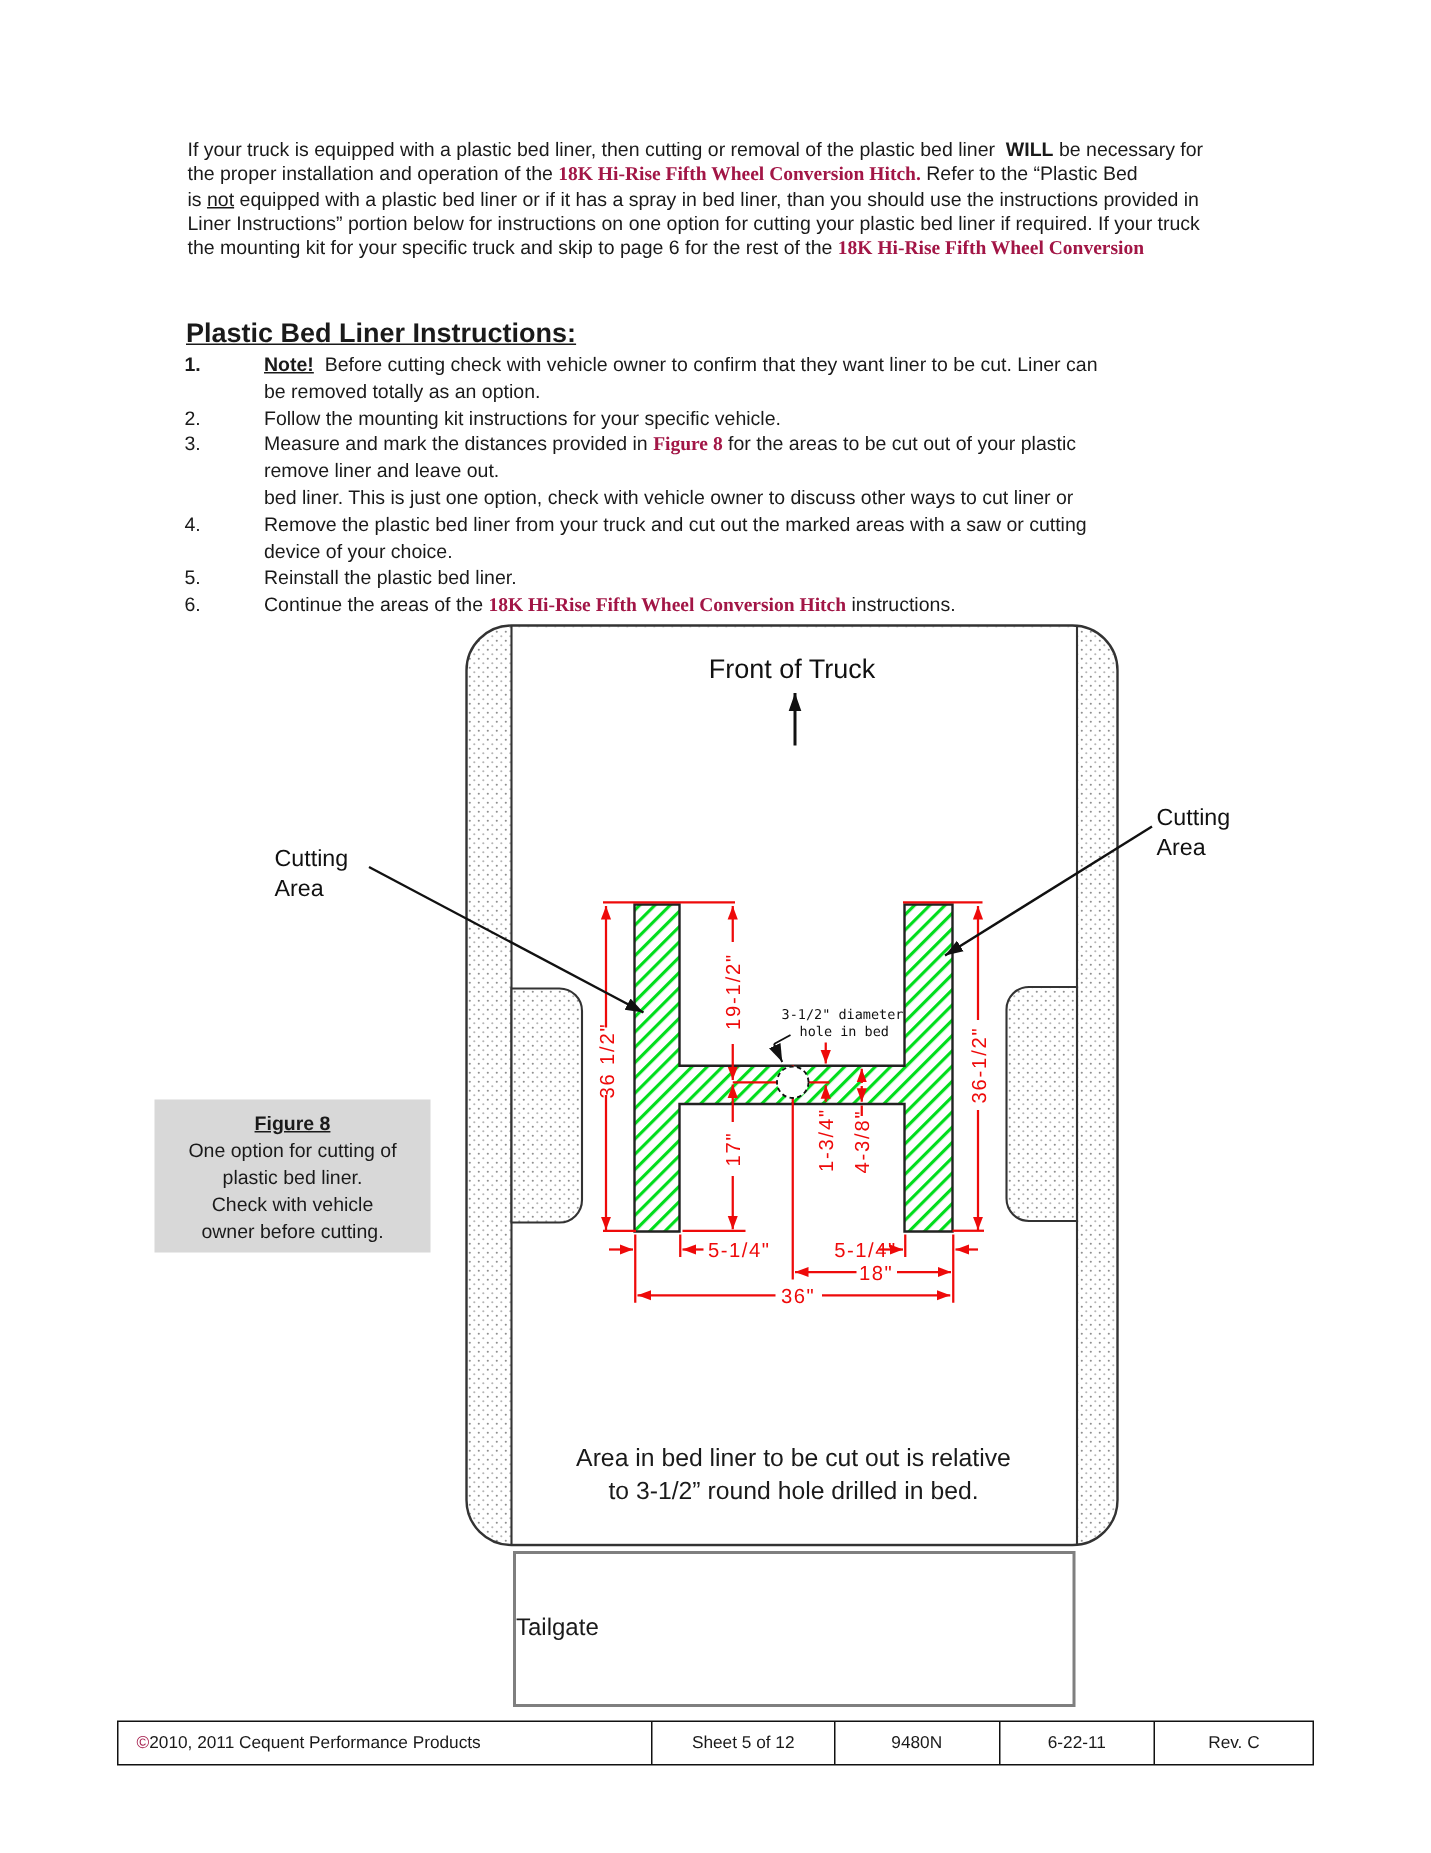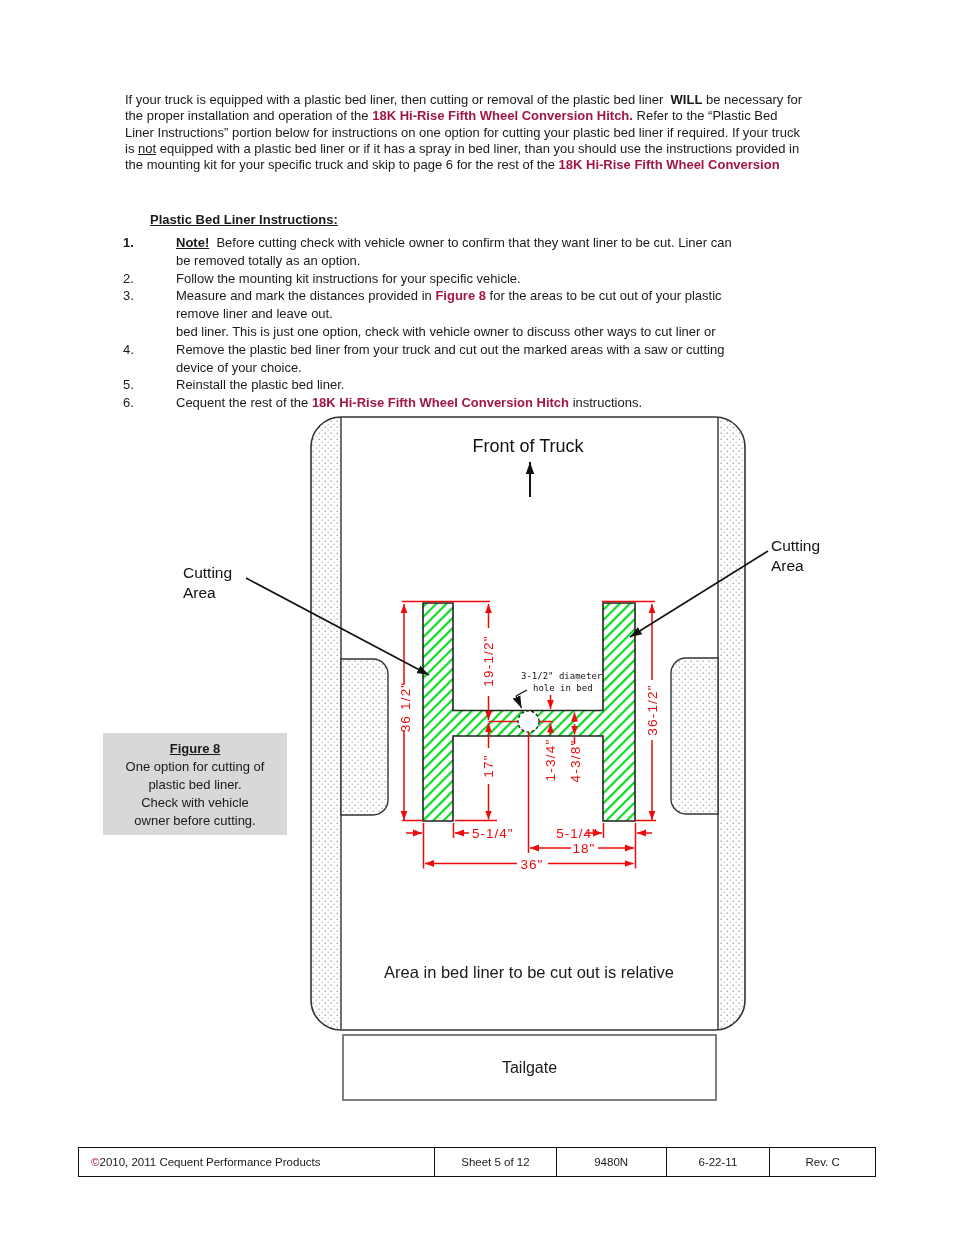--- a/index.html
+++ b/index.html
@@ -6,39 +6,39 @@
     --maroon:#a21646;
     --red:#ee0a0a;
     --ink:#1a1a1a;
   }
   html,body{margin:0;padding:0;background:#fff;}
   body{font-family:"Liberation Sans","DejaVu Sans",sans-serif;color:var(--ink);}
   #page{position:relative;width:954px;height:1235px;background:#fff;overflow:hidden;}
   .abs{position:absolute;}
   .b{font-weight:bold;}
   .u{text-decoration:underline;}
-  .mb{color:var(--maroon);font-weight:bold;}
+  .mb{color:var(--maroon);font-weight:bold;font-family:Liberation Serif, serif;}
   .maroon{color:var(--maroon);}
   .iline{white-space:pre;font-size:13px;line-height:16.35px;}
   #intro{left:125px;top:92px;}
-  #heading{left:150px;top:212px;font-size:13px;font-weight:bold;}
+  #heading{left:124px;top:212px;font-size:18px;font-weight:bold;}
   #list{left:123px;top:234px;width:716px;}
   .item{position:relative;padding-left:53px;}
   .item .num{position:absolute;left:0;top:0;font-size:13px;line-height:17.8px;white-space:pre;}
   .item .num.nb{font-weight:bold;}
   .item .iline{line-height:17.8px;}
   #figure-box{left:103px;top:733px;width:184px;height:102px;background:#d8d8d8;text-align:center;font-size:13px;line-height:18px;padding-top:7px;box-sizing:border-box;}
   #figure-box .title{font-weight:bold;text-decoration:underline;}
   .diagram-label{font-size:18px;color:#111;}
   #front-label{left:447px;top:436px;width:162px;text-align:center;}
   .cutting-label{font-size:15.5px;line-height:20px;color:#111;}
   #cutting-left{left:183px;top:563px;}
   #cutting-right{left:771px;top:536px;}
   #caption{left:328px;top:917px;width:402px;text-align:center;font-size:16.5px;line-height:22px;margin-top:44px;}
-  #tailgate-box{left:342px;top:1034px;width:375px;height:67px;border:2px solid #7f7f7f;box-sizing:border-box;display:flex;align-items:center;justify-content:center;font-size:16px;}
+  #tailgate-box{left:342px;top:1034px;width:375px;height:104px;border:2px solid #7f7f7f;box-sizing:border-box;display:flex;align-items:center;justify-content:flex-start;font-size:16px;}
   #footer{left:78px;top:1147px;width:798px;height:30px;border:1.6px solid #111;box-sizing:border-box;display:flex;font-size:11.5px;}
   #footer .cell{display:flex;align-items:center;justify-content:center;box-sizing:border-box;height:100%;}
   #footer .cell:first-child{justify-content:flex-start;padding-left:12px;}
   #footer .cell + .cell{border-left:1.6px solid #111;}
   svg text.dim{font-family:"Liberation Sans","DejaVu Sans",sans-serif;font-size:13.5px;letter-spacing:1.2px;fill:var(--red);}
   svg text.dimh{font-family:"Liberation Sans","DejaVu Sans",sans-serif;font-size:13.5px;letter-spacing:1px;fill:var(--red);}
   svg text.cad{font-family:"DejaVu Sans Mono","Liberation Mono",monospace;font-size:9px;fill:#111;}
 </style>
 </head>
 <body>
@@ -147,22 +147,22 @@
     <g stroke="#111" stroke-width="1.6" fill="none">
       <path d="M246,578 L429,675" marker-end="url(#ab)"></path>
       <path d="M768,551 L630,637" marker-end="url(#ab)"></path>
       <path d="M530,497 V462" stroke-width="2" marker-end="url(#ab)"></path>
     </g>
   </svg>
 
   <div class="abs" id="intro">
     <div class="iline"><span>If your truck is equipped with a plastic bed liner, then cutting or removal of the plastic bed liner  </span><span class="b">WILL</span><span> be necessary for</span></div>
     <div class="iline"><span>the proper installation and operation of the </span><span class="mb">18K Hi-Rise Fifth Wheel Conversion Hitch.</span><span> Refer to the “Plastic Bed</span></div>
+    <div class="iline"><span>is </span><span class="u">not</span><span> equipped with a plastic bed liner or if it has a spray in bed liner, than you should use the instructions provided in</span></div>
     <div class="iline"><span>Liner Instructions” portion below for instructions on one option for cutting your plastic bed liner if required. If your truck</span></div>
-    <div class="iline"><span>is </span><span class="u">not</span><span> equipped with a plastic bed liner or if it has a spray in bed liner, than you should use the instructions provided in</span></div>
     <div class="iline"><span>the mounting kit for your specific truck and skip to page 6 for the rest of the </span><span class="mb">18K Hi-Rise Fifth Wheel Conversion</span></div>
   </div>
 
   <div class="abs u" id="heading">Plastic Bed Liner Instructions:</div>
 
   <div class="abs" id="list">
     <div class="item">
       <span class="num nb">1.</span>
       <div class="iline"><span class="b u">Note!</span><span>  Before cutting check with vehicle owner to confirm that they want liner to be cut. Liner can</span></div>
       <div class="iline"><span>be removed totally as an option.</span></div>
@@ -181,21 +181,21 @@
       <span class="num">4.</span>
       <div class="iline"><span>Remove the plastic bed liner from your truck and cut out the marked areas with a saw or cutting</span></div>
       <div class="iline"><span>device of your choice.</span></div>
     </div>
     <div class="item">
       <span class="num">5.</span>
       <div class="iline"><span>Reinstall the plastic bed liner.</span></div>
     </div>
     <div class="item">
       <span class="num">6.</span>
-      <div class="iline"><span>Cequent the rest of the </span><span class="mb">18K Hi-Rise Fifth Wheel Conversion Hitch</span><span> instructions.</span></div>
+      <div class="iline"><span>Continue the areas of the </span><span class="mb">18K Hi-Rise Fifth Wheel Conversion Hitch</span><span> instructions.</span></div>
     </div>
   </div>
 
   <div class="abs" id="figure-box">
     <div class="title">Figure 8</div>
     <div>One option for cutting of</div>
     <div>plastic bed liner.</div>
     <div>Check with vehicle</div>
     <div>owner  before cutting.</div>
   </div>
@@ -204,20 +204,21 @@
   <div class="abs cutting-label" id="cutting-left">
     <div>Cutting</div>
     <div>Area</div>
   </div>
   <div class="abs cutting-label" id="cutting-right">
     <div>Cutting</div>
     <div>Area</div>
   </div>
   <div class="abs" id="caption">
     <div>Area in bed liner to be cut out is relative</div>
+    <div>to 3-1/2” round hole drilled in bed.</div>
   </div>
 
   <div class="abs" id="tailgate-box">
     <span>Tailgate</span>
   </div>
 
   <div class="abs" id="footer">
     <div class="cell" style="width:356px">
         <span class="maroon">©</span>
         <span> 2010, 2011 Cequent Performance Products</span>

